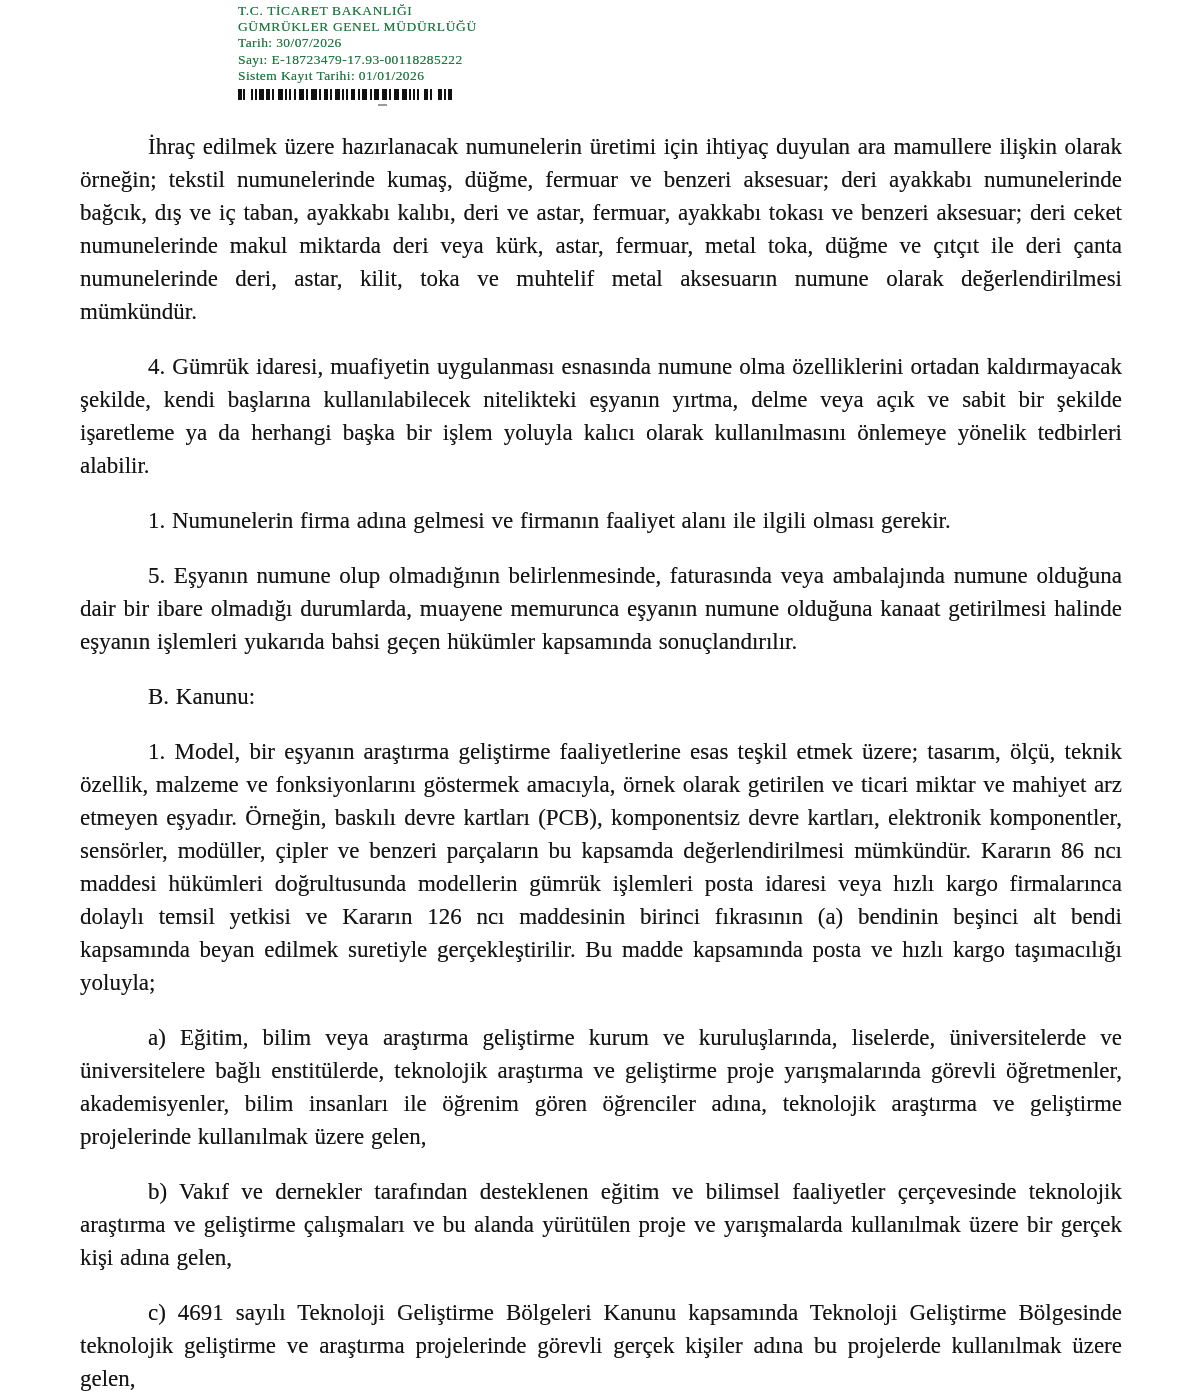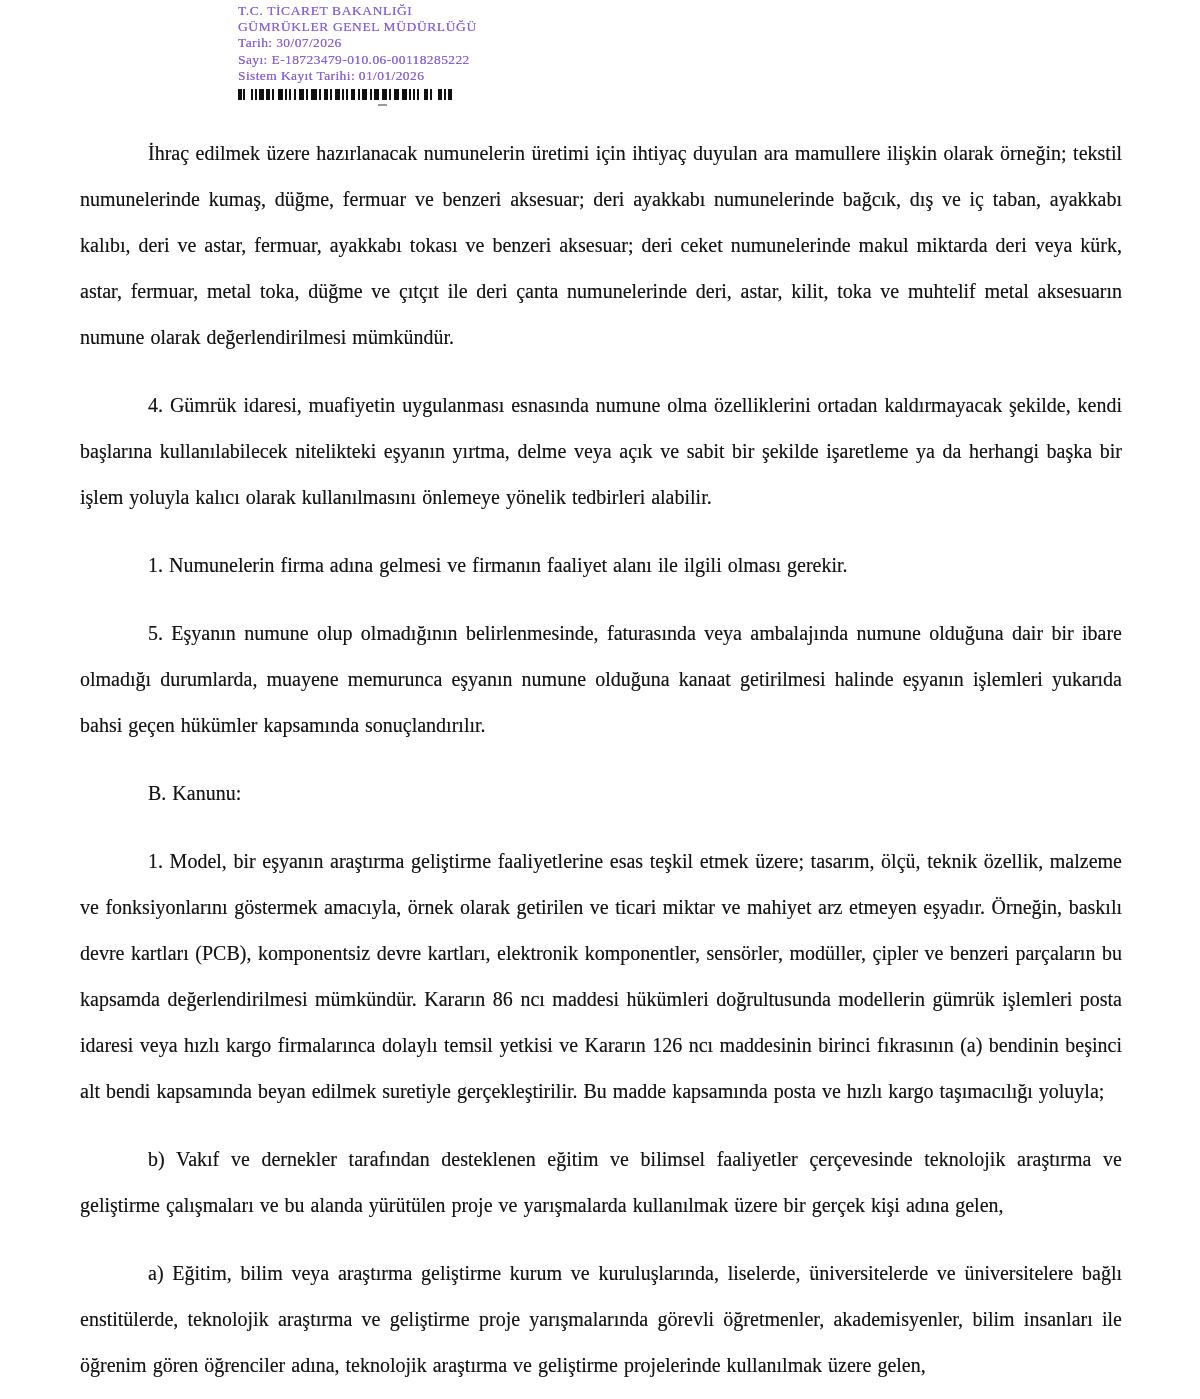--- a/index.html
+++ b/index.html
@@ -16,21 +16,21 @@
     font-family: "Liberation Serif", serif;
     color: #141414;
   }
   
   .letterhead {
     position: absolute;
     left: 238px;
     top: 3px;
     font-size: 13.5px;
     line-height: 16.2px;
-    color: #8b5cf6;
+    color: #15803d;
     letter-spacing: 0.4px;
     
     text-shadow: 0 0 0.6px rgba(40,40,40,0.55);
     white-space: nowrap;
   }
   .letterhead .org {
     letter-spacing: 0.6px;
   }
   .barcode-wrap {
     margin-top: 5px;
@@ -48,38 +48,38 @@
   }
   
   .document-body {
     position: absolute;
     left: 80px;
     top: 130px;
     width: 1042px;
   }
   .document-body p {
     margin: 0 0 22px 0;
-    font-size: 20px;
-    line-height: 46px;
+    font-size: 23px;
+    line-height: 33px;
     text-align: justify;
     text-indent: 68px;
     text-shadow: 0 0 0.5px rgba(20,20,20,0.5);
     word-spacing: 1px;
   }
 </style>
 </head>
 <body>
 
 <div class="page">
 
   <div class="letterhead">
     <div class="org">T.C. TİCARET BAKANLIĞI</div>
     <div class="org">GÜMRÜKLER GENEL MÜDÜRLÜĞÜ</div>
     <div>Tarih:  30/07/2026</div>
-    <div>Sayı:  E-18723479-010.06-00118285222</div>
+    <div>Sayı:  E-18723479-17.93-00118285222</div>
     <div>Sistem Kayıt Tarihi: 01/01/2026</div>
     <div class="barcode-wrap">
       <svg width="234" height="12" viewBox="0 0 234 12" xmlns="http://www.w3.org/2000/svg" aria-hidden="true">
         <g fill="#111111">
           <rect x="0" y="0" width="4" height="11"></rect>
           <rect x="5" y="0" width="2" height="11"></rect>
           <rect x="13" y="0" width="2" height="11"></rect>
           <rect x="17" y="0" width="2" height="11"></rect>
           <rect x="21" y="0" width="5" height="11"></rect>
           <rect x="28" y="0" width="4" height="11"></rect>
@@ -120,17 +120,18 @@
     </div>
   </div>
 
   <div class="document-body">
     <p>İhraç edilmek üzere hazırlanacak numunelerin üretimi için ihtiyaç duyulan ara mamullere ilişkin olarak örneğin; tekstil numunelerinde kumaş, düğme, fermuar ve benzeri aksesuar; deri ayakkabı numunelerinde bağcık, dış ve iç taban, ayakkabı kalıbı, deri ve astar, fermuar, ayakkabı tokası ve benzeri aksesuar; deri ceket numunelerinde makul miktarda deri veya kürk, astar, fermuar, metal toka, düğme ve çıtçıt ile deri çanta numunelerinde deri, astar, kilit, toka ve muhtelif metal aksesuarın numune olarak değerlendirilmesi mümkündür.</p>
     <p>4. Gümrük idaresi, muafiyetin uygulanması esnasında numune olma özelliklerini ortadan kaldırmayacak şekilde, kendi başlarına kullanılabilecek nitelikteki eşyanın yırtma, delme veya açık ve sabit bir şekilde işaretleme ya da herhangi başka bir işlem yoluyla kalıcı olarak kullanılmasını önlemeye yönelik tedbirleri alabilir.</p>
     <p>1. Numunelerin firma adına gelmesi ve firmanın faaliyet alanı ile ilgili olması gerekir.</p>
     <p>5. Eşyanın numune olup olmadığının belirlenmesinde, faturasında veya ambalajında numune olduğuna dair bir ibare olmadığı durumlarda, muayene memurunca eşyanın numune olduğuna kanaat getirilmesi halinde eşyanın işlemleri yukarıda bahsi geçen hükümler kapsamında sonuçlandırılır.</p>
     <p>B. Kanunu:</p>
     <p>1. Model, bir eşyanın araştırma geliştirme faaliyetlerine esas teşkil etmek üzere; tasarım, ölçü, teknik özellik, malzeme ve fonksiyonlarını göstermek amacıyla, örnek olarak getirilen ve ticari miktar ve mahiyet arz etmeyen eşyadır. Örneğin, baskılı devre kartları (PCB), komponentsiz devre kartları, elektronik komponentler, sensörler, modüller, çipler ve benzeri parçaların bu kapsamda değerlendirilmesi mümkündür. Kararın 86 ncı maddesi hükümleri doğrultusunda modellerin gümrük işlemleri posta idaresi veya hızlı kargo firmalarınca dolaylı temsil yetkisi ve Kararın 126 ncı maddesinin birinci fıkrasının (a) bendinin beşinci alt bendi kapsamında beyan edilmek suretiyle gerçekleştirilir. Bu madde kapsamında posta ve hızlı kargo taşımacılığı yoluyla;</p>
+    <p>a) Eğitim, bilim veya araştırma geliştirme kurum ve kuruluşlarında, liselerde, üniversitelerde ve üniversitelere bağlı enstitülerde, teknolojik araştırma ve geliştirme proje yarışmalarında görevli öğretmenler, akademisyenler, bilim insanları ile öğrenim gören öğrenciler adına, teknolojik araştırma ve geliştirme projelerinde kullanılmak üzere gelen,</p>
     <p>b) Vakıf ve dernekler tarafından desteklenen eğitim ve bilimsel faaliyetler çerçevesinde teknolojik araştırma ve geliştirme çalışmaları ve bu alanda yürütülen proje ve yarışmalarda kullanılmak üzere bir gerçek kişi adına gelen,</p>
-    <p>a) Eğitim, bilim veya araştırma geliştirme kurum ve kuruluşlarında, liselerde, üniversitelerde ve üniversitelere bağlı enstitülerde, teknolojik araştırma ve geliştirme proje yarışmalarında görevli öğretmenler, akademisyenler, bilim insanları ile öğrenim gören öğrenciler adına, teknolojik araştırma ve geliştirme projelerinde kullanılmak üzere gelen,</p>
+    <p>c) 4691 sayılı Teknoloji Geliştirme Bölgeleri Kanunu kapsamında Teknoloji Geliştirme Bölgesinde teknolojik geliştirme ve araştırma projelerinde görevli gerçek kişiler adına bu projelerde kullanılmak üzere gelen,</p>
   </div>
 
 </div>
 
 </body></html>

